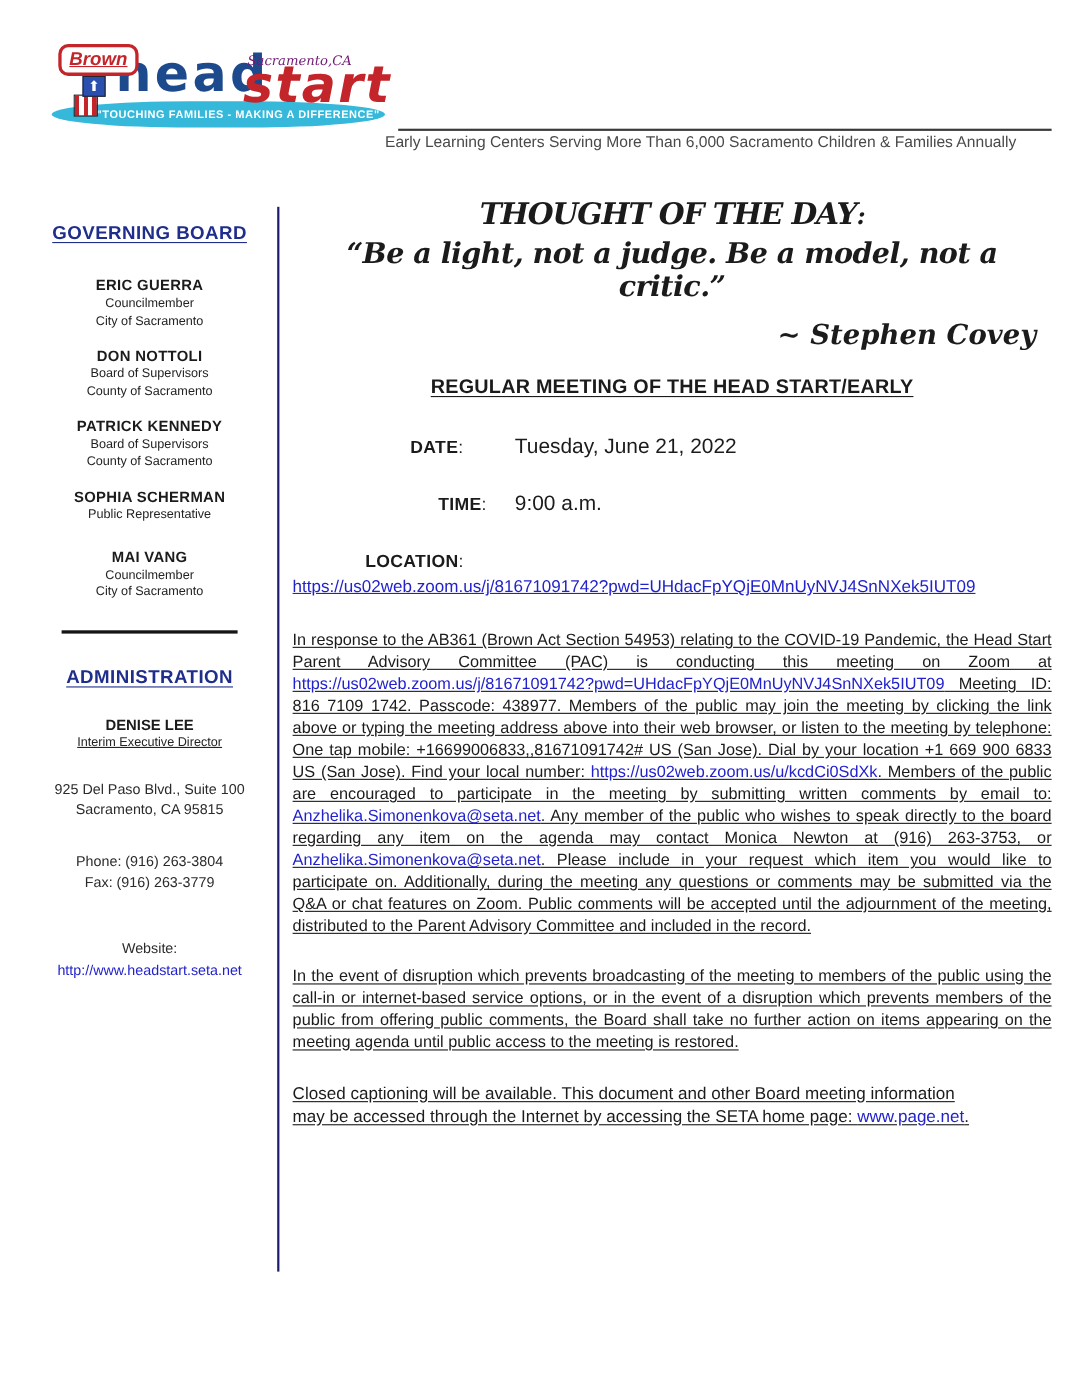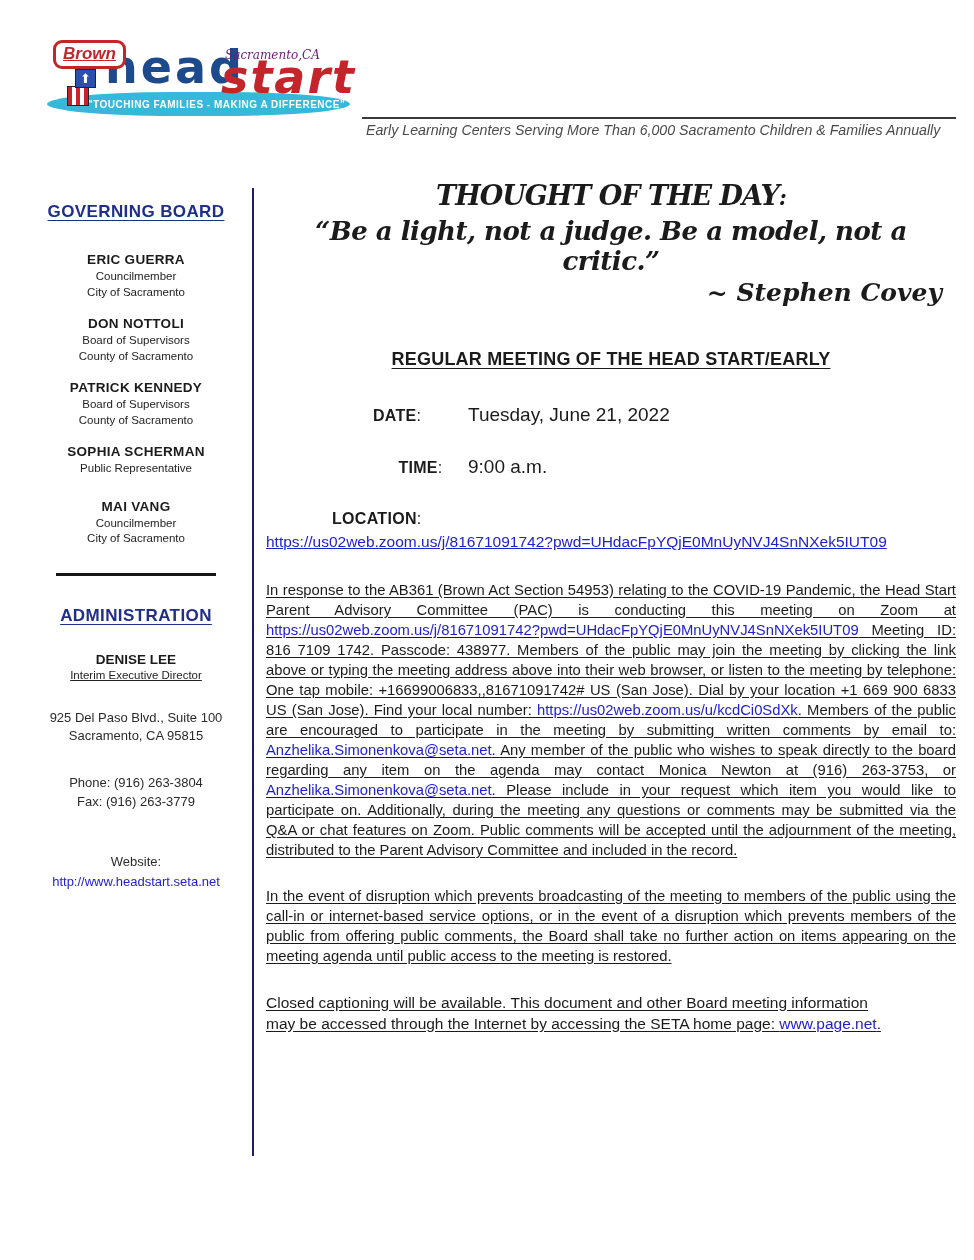--- a/index.html
+++ b/index.html
@@ -48,22 +48,22 @@
     display:flex; align-items:center; justify-content:center; z-index:0;
   }
   .swoosh span {
     color:#ffffff; font-weight:bold; font-size:10px; letter-spacing:0.5px;
     padding-left:36px;
   }
 
   
   .header-rule { position:absolute; left:362px; top:117px; width:594px; height:2px; background:#3a3a3a; }
   .tagline {
-    position:absolute; left:366px; top:122px; width:596px;
-    font-style:italic; font-size:14.2px; color:#4a4a4a;
+    position:absolute; left:350px; top:122px; width:596px;
+    font-size:14.2px; color:#4a4a4a;
   }
 
   
   .vdivider { position:absolute; left:252px; top:188px; width:2px; height:968px; background:#1b1b70; }
 
   
   .sidebar { position:absolute; left:38px; top:202px; width:196px; text-align:center; }
   .side-heading {
     color:#1f2e8a; font-weight:bold; font-size:17px; letter-spacing:0.4px;
     text-decoration:underline; text-underline-offset:3px;
@@ -81,23 +81,23 @@
   .admin-phone { margin-top:28px; font-size:13px; line-height:1.45; color:#2b2b2b; }
   .admin-web { margin-top:40px; font-size:13px; line-height:1.5; color:#2b2b2b; }
   .admin-web-url { color:#2222cc; cursor:pointer; }
 
   
   .main { position:absolute; left:266px; top:180px; width:690px; }
   .script-font { font-family:"DejaVu Serif", serif; font-style:italic;font-weight:bold; }
   .thought-title { text-align:center; font-size:27px; font-weight:bold; letter-spacing:-1px; }
   .thought-colon { font-weight:bold; font-size:22px; }
   .thought-quote { text-align:center; font-size:26px; margin-top:5px; letter-spacing:-0.5px; }
-  .thought-attrib { text-align:right; font-size:25px; margin-top:2px; padding-right:14px; }
+  .thought-attrib { text-align:right; font-size:25px; margin-top:14px; padding-right:14px; }
   .meeting-title {
-    margin-top:40px; text-align:center; font-weight:bold; font-size:18px;
+    margin-top:20px; text-align:center; font-weight:bold; font-size:18px;
     line-height:1.4; letter-spacing:0.2px;
   }
   .meeting-title div { text-decoration:underline; text-underline-offset:3px; }
   .dt-row { display:flex; margin-top:32px; margin-left:107px; align-items:baseline; }
   .dt-row.time { margin-top:30px;text-align:center; }
   .dt-label { font-weight:bold; font-size:16px; width:95px; letter-spacing:0.3px; }
   .dt-value { font-size:19px; }
   .location-row { margin-top:32px; margin-left:66px; font-weight:bold; font-size:16px; letter-spacing:0.3px; }
   .location-url {
     margin-top:3px; font-size:15.5px; color:#2222cc; text-decoration:underline;

